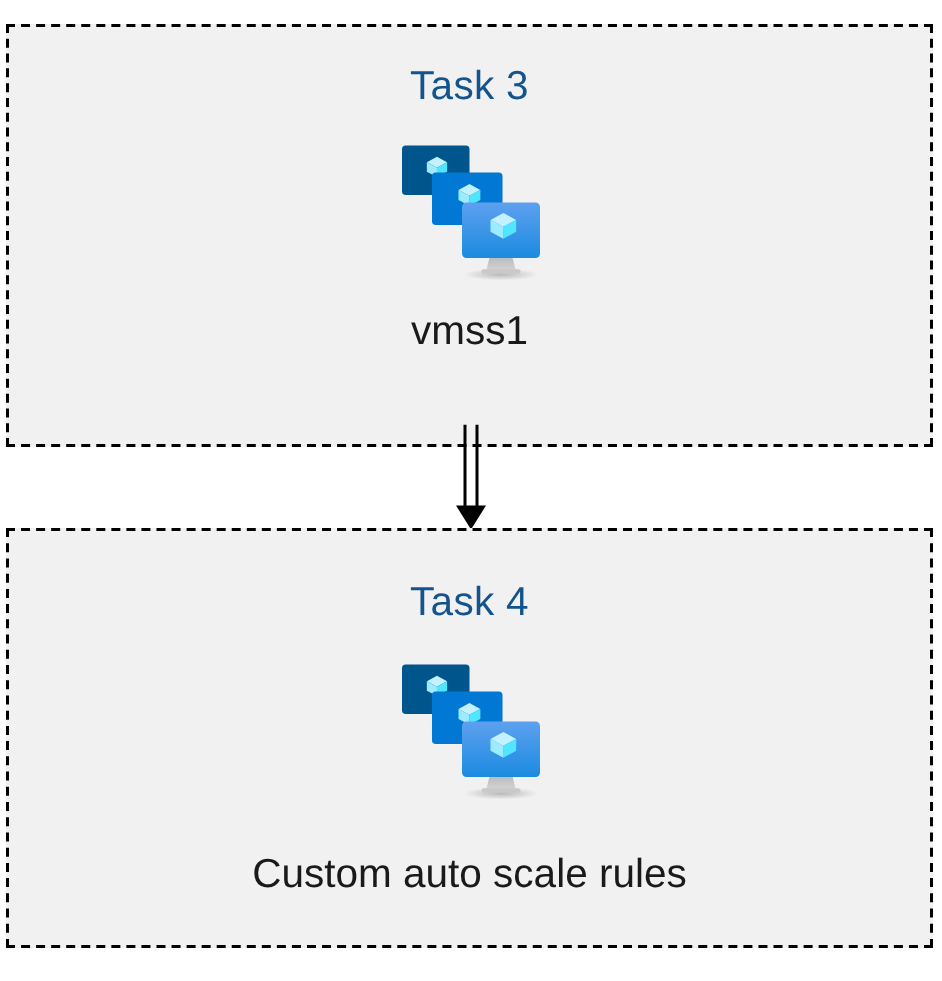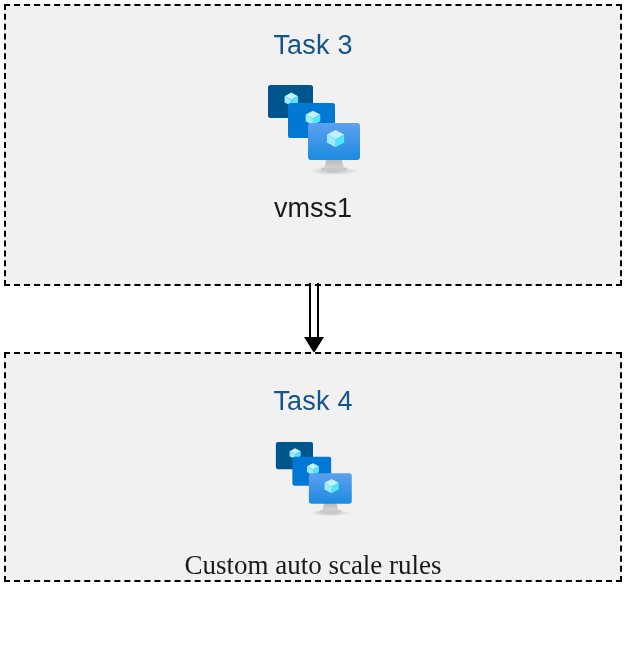--- a/index.html
+++ b/index.html
@@ -27,29 +27,29 @@
     position: absolute;
     box-sizing: border-box;
     background: #f1f1f1;
     border: 2px dashed #000000;
     display: flex;
     flex-direction: column;
     align-items: center;
   }
   #box-task3 {
     left: 4px;
-    top: 4px;
+    top: 16px;
     width: 618px;
     height: 282px;
   }
   #box-task4 {
     left: 4px;
     top: 352px;
     width: 618px;
-    height: 230px;
+    height: 280px;
   }
 
   .task-title {
     color: #14548c;
     font-size: 27px;
     line-height: 1;
     font-weight: 400;
     letter-spacing: 0.2px;
     white-space: nowrap;
   }
@@ -63,21 +63,21 @@
     font-weight: 400;
     text-align: center;
     white-space: nowrap;
   }
 
   .label-stack {
     display: flex;
     align-items: center;
   }
   #box-task3 .label-stack { margin-top: 14px; }
-  #box-task4 .label-stack { margin-top: 30px; font-family: Liberation Serif, serif; }
+  #box-task4 .label-stack { margin-top: 30px; }
 
   
   .vmss-icon {
     display: block;
   }
   #box-task3 .vmss-icon { margin-top: 20px; }
   #box-task4 .vmss-icon { margin-top: 22px; }
 
   
   #connector {

